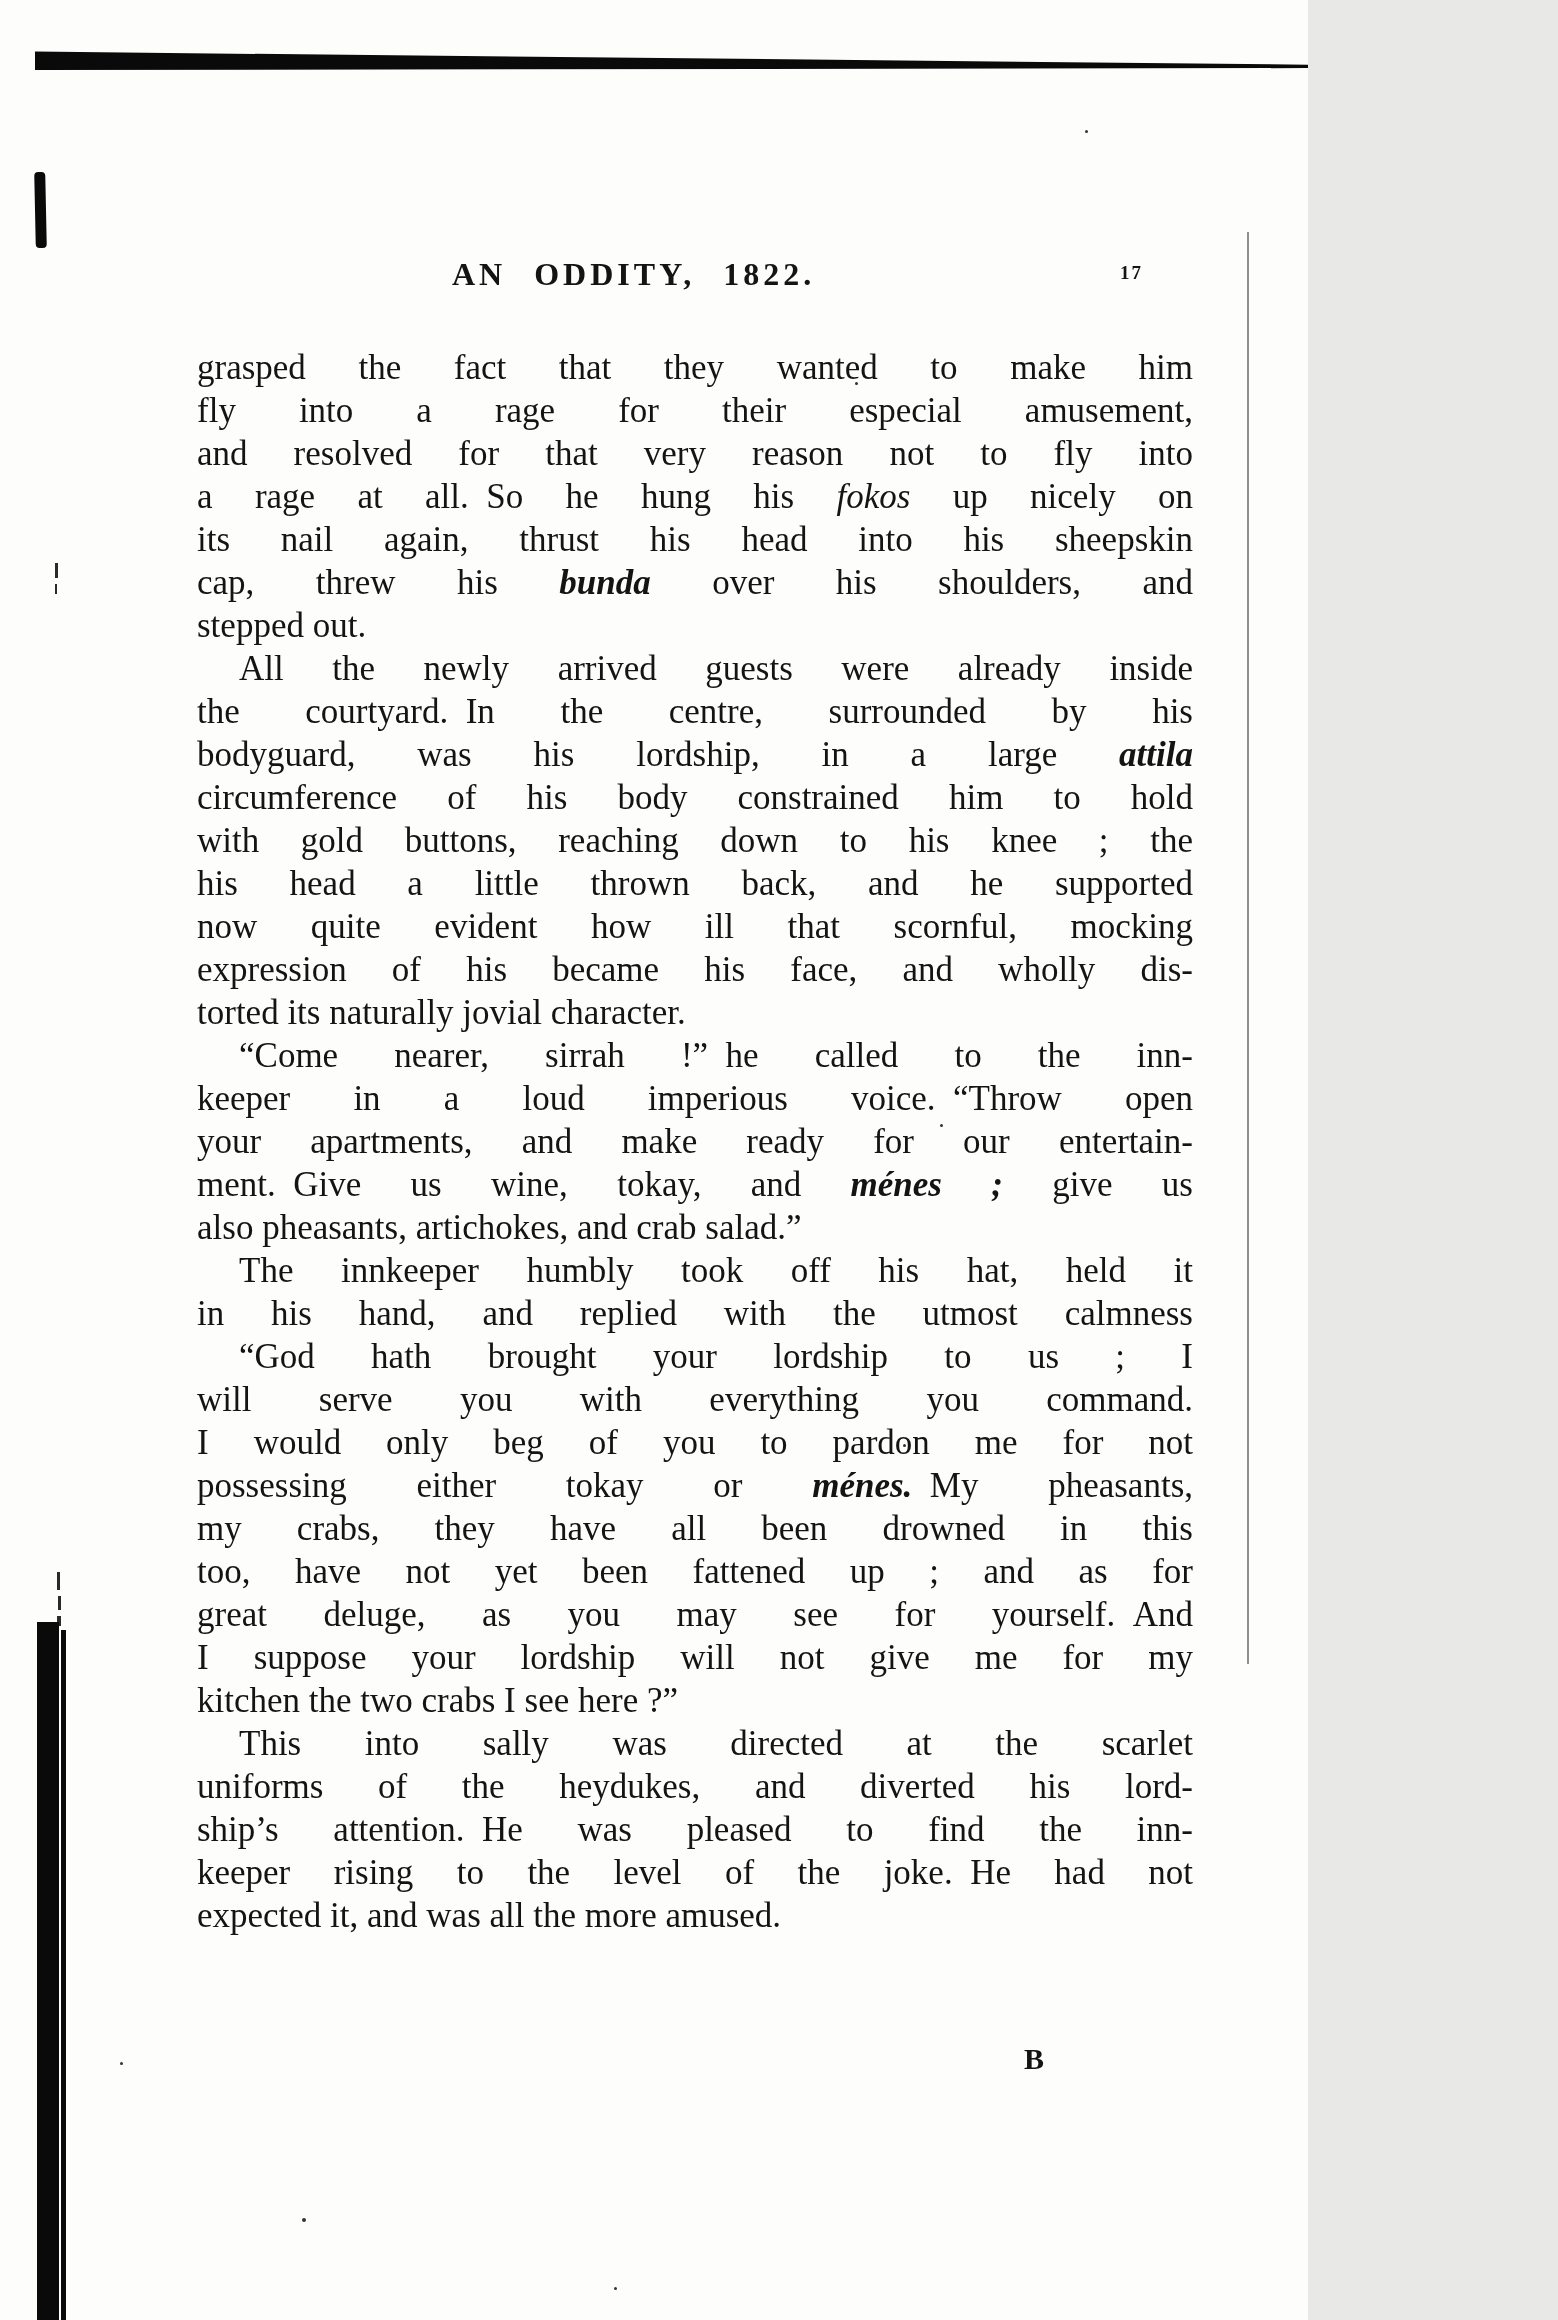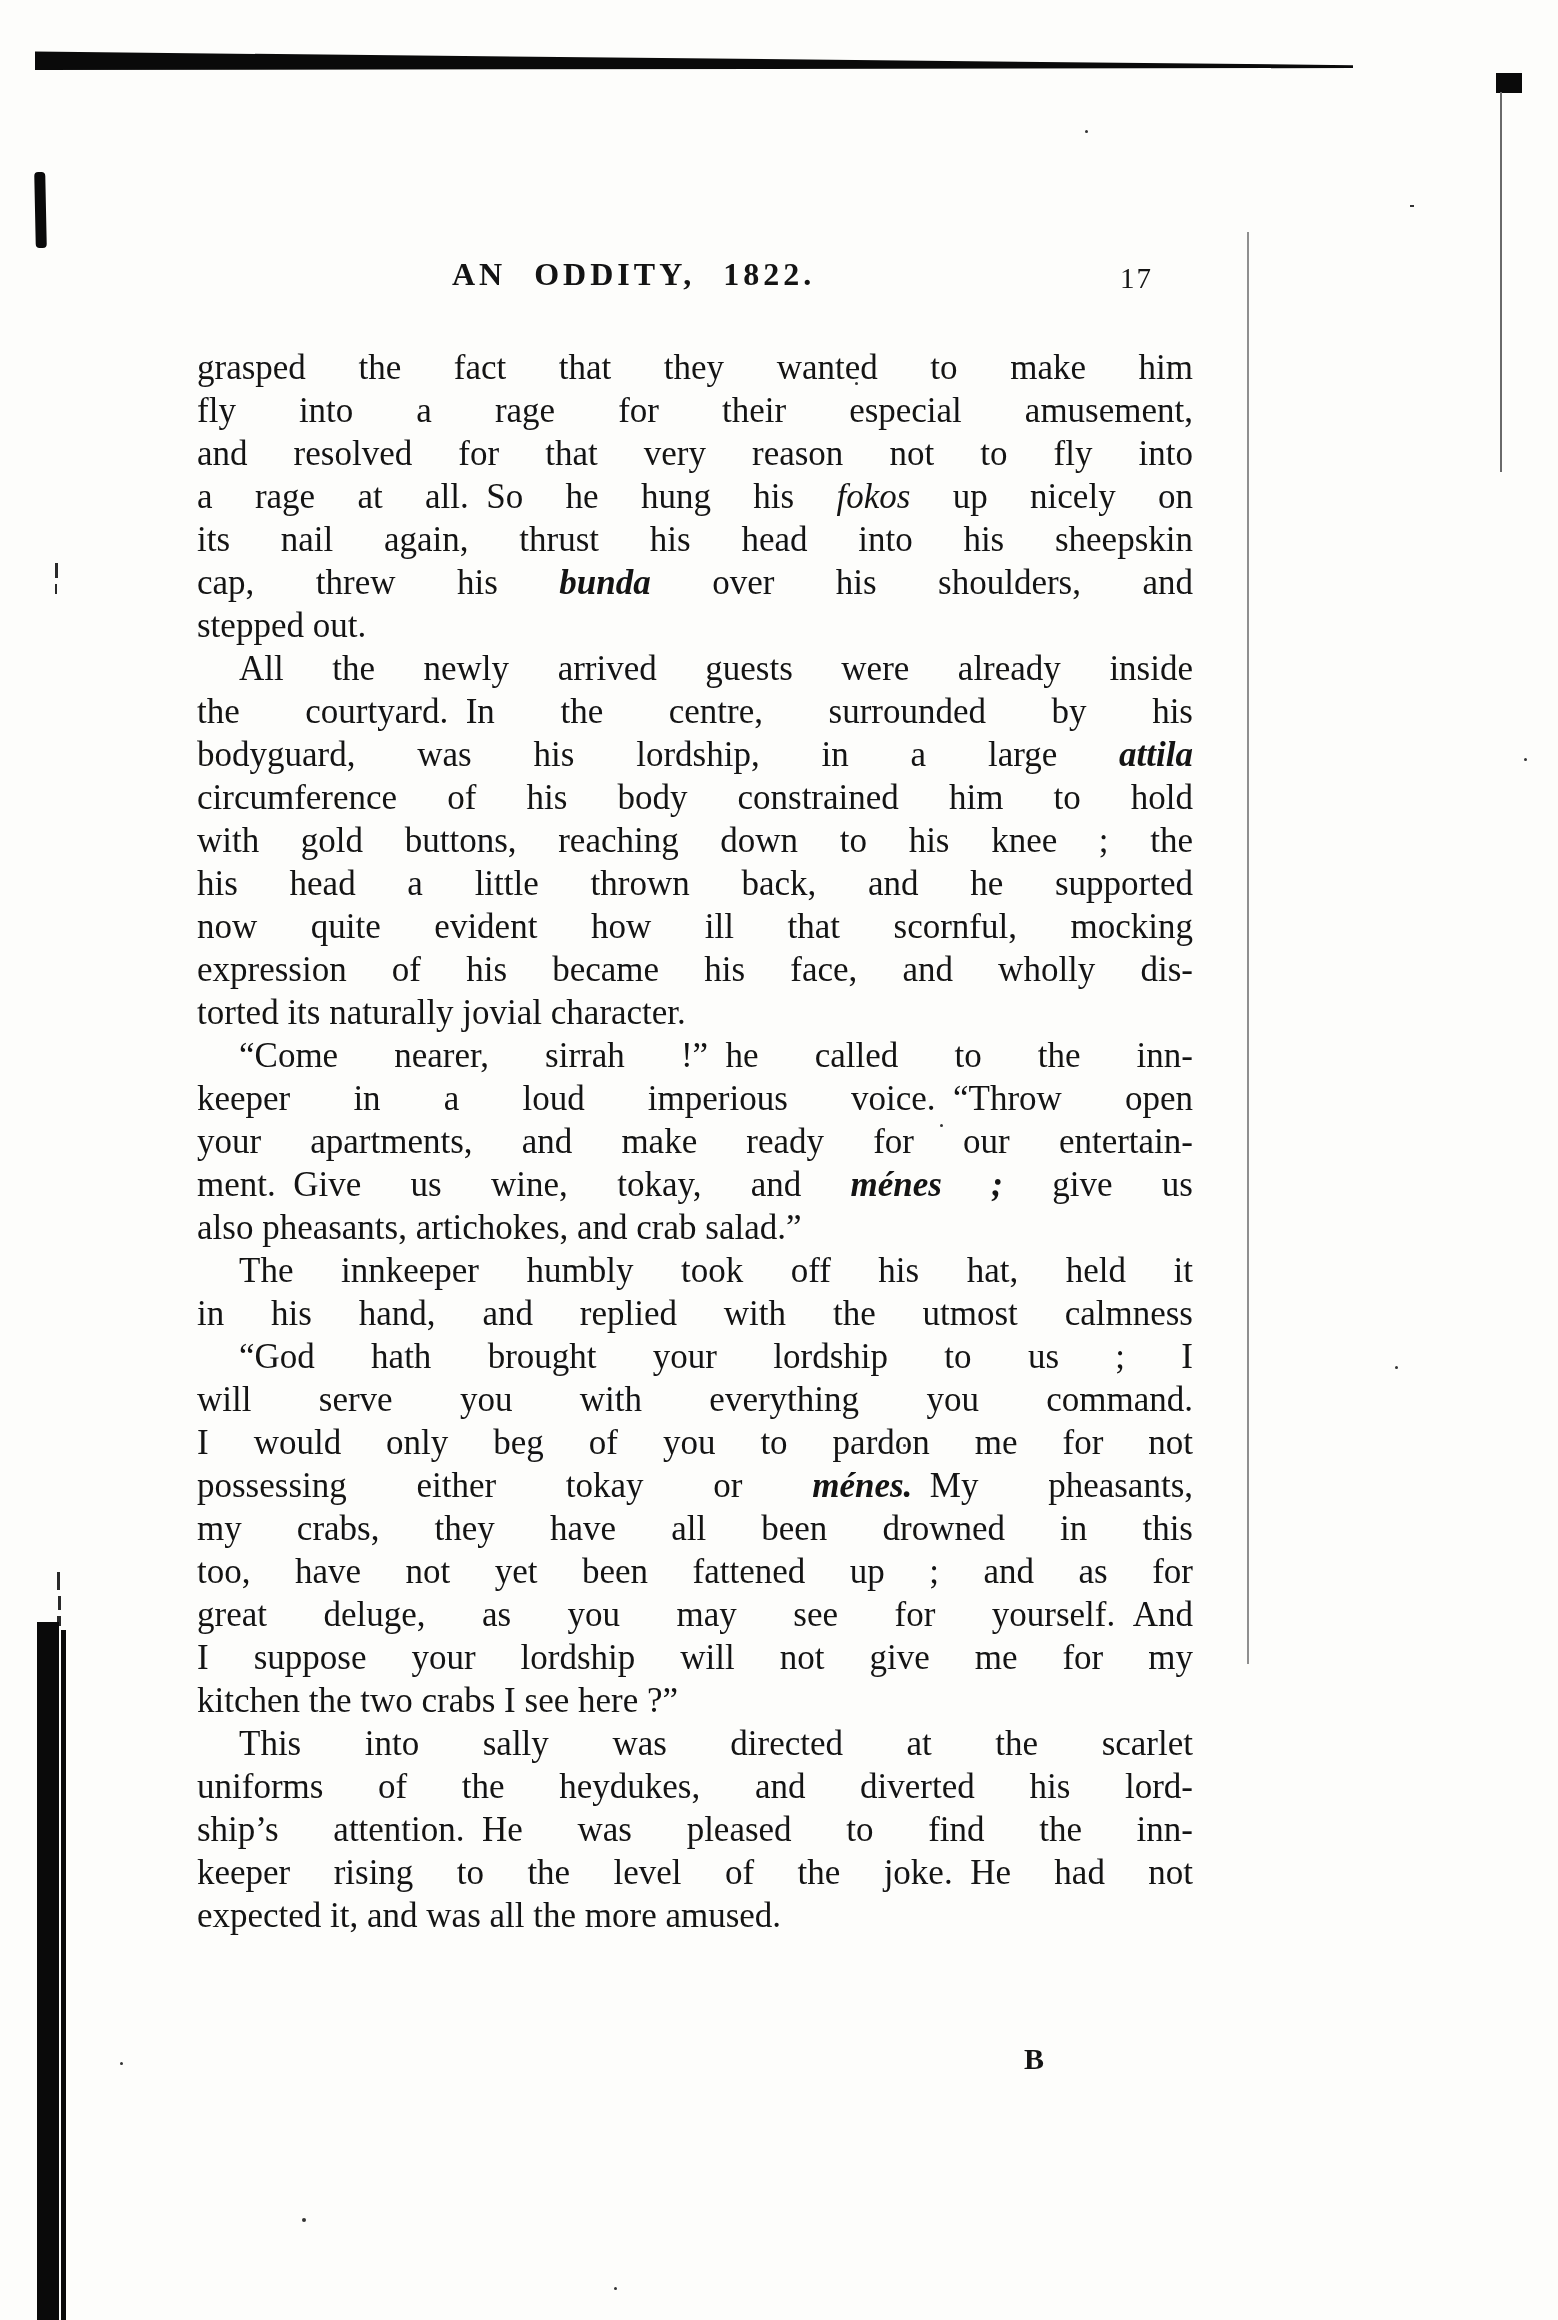--- a/index.html
+++ b/index.html
@@ -1,33 +1,34 @@
 <!DOCTYPE html>
 <html><head>
 <meta charset="utf-8">
 <style>
   html,body{margin:0;padding:0;background:#e8e8e6;}
   #page{
     position:relative;
-    width:1558px;height:2320px;
+    width:1294px;height:2320px;
     background:#fdfdfb;
     overflow:hidden;
     font-family:"Liberation Serif", serif;
     color:#141414;
+    padding-left:14px;
   }
   
   #running-head{
     position:absolute;left:452px;top:256px;
     font-size:32px;font-weight:bold;
     letter-spacing:4px;word-spacing:16px;
     white-space:nowrap;
   }
   #folio{
     position:absolute;left:1120px;top:262px;
-    font-size:29px;font-weight:normal;letter-spacing:2px;
+    font-size:19px;font-weight:bold;letter-spacing:2px;
   }
   
   #body-text{
     position:absolute;left:197px;top:346px;width:996px;
     font-size:35px;line-height:43px;
   }
   .para{margin:0;padding:0;}
   .line{
     text-align:justify;
     text-align-last:justify;

